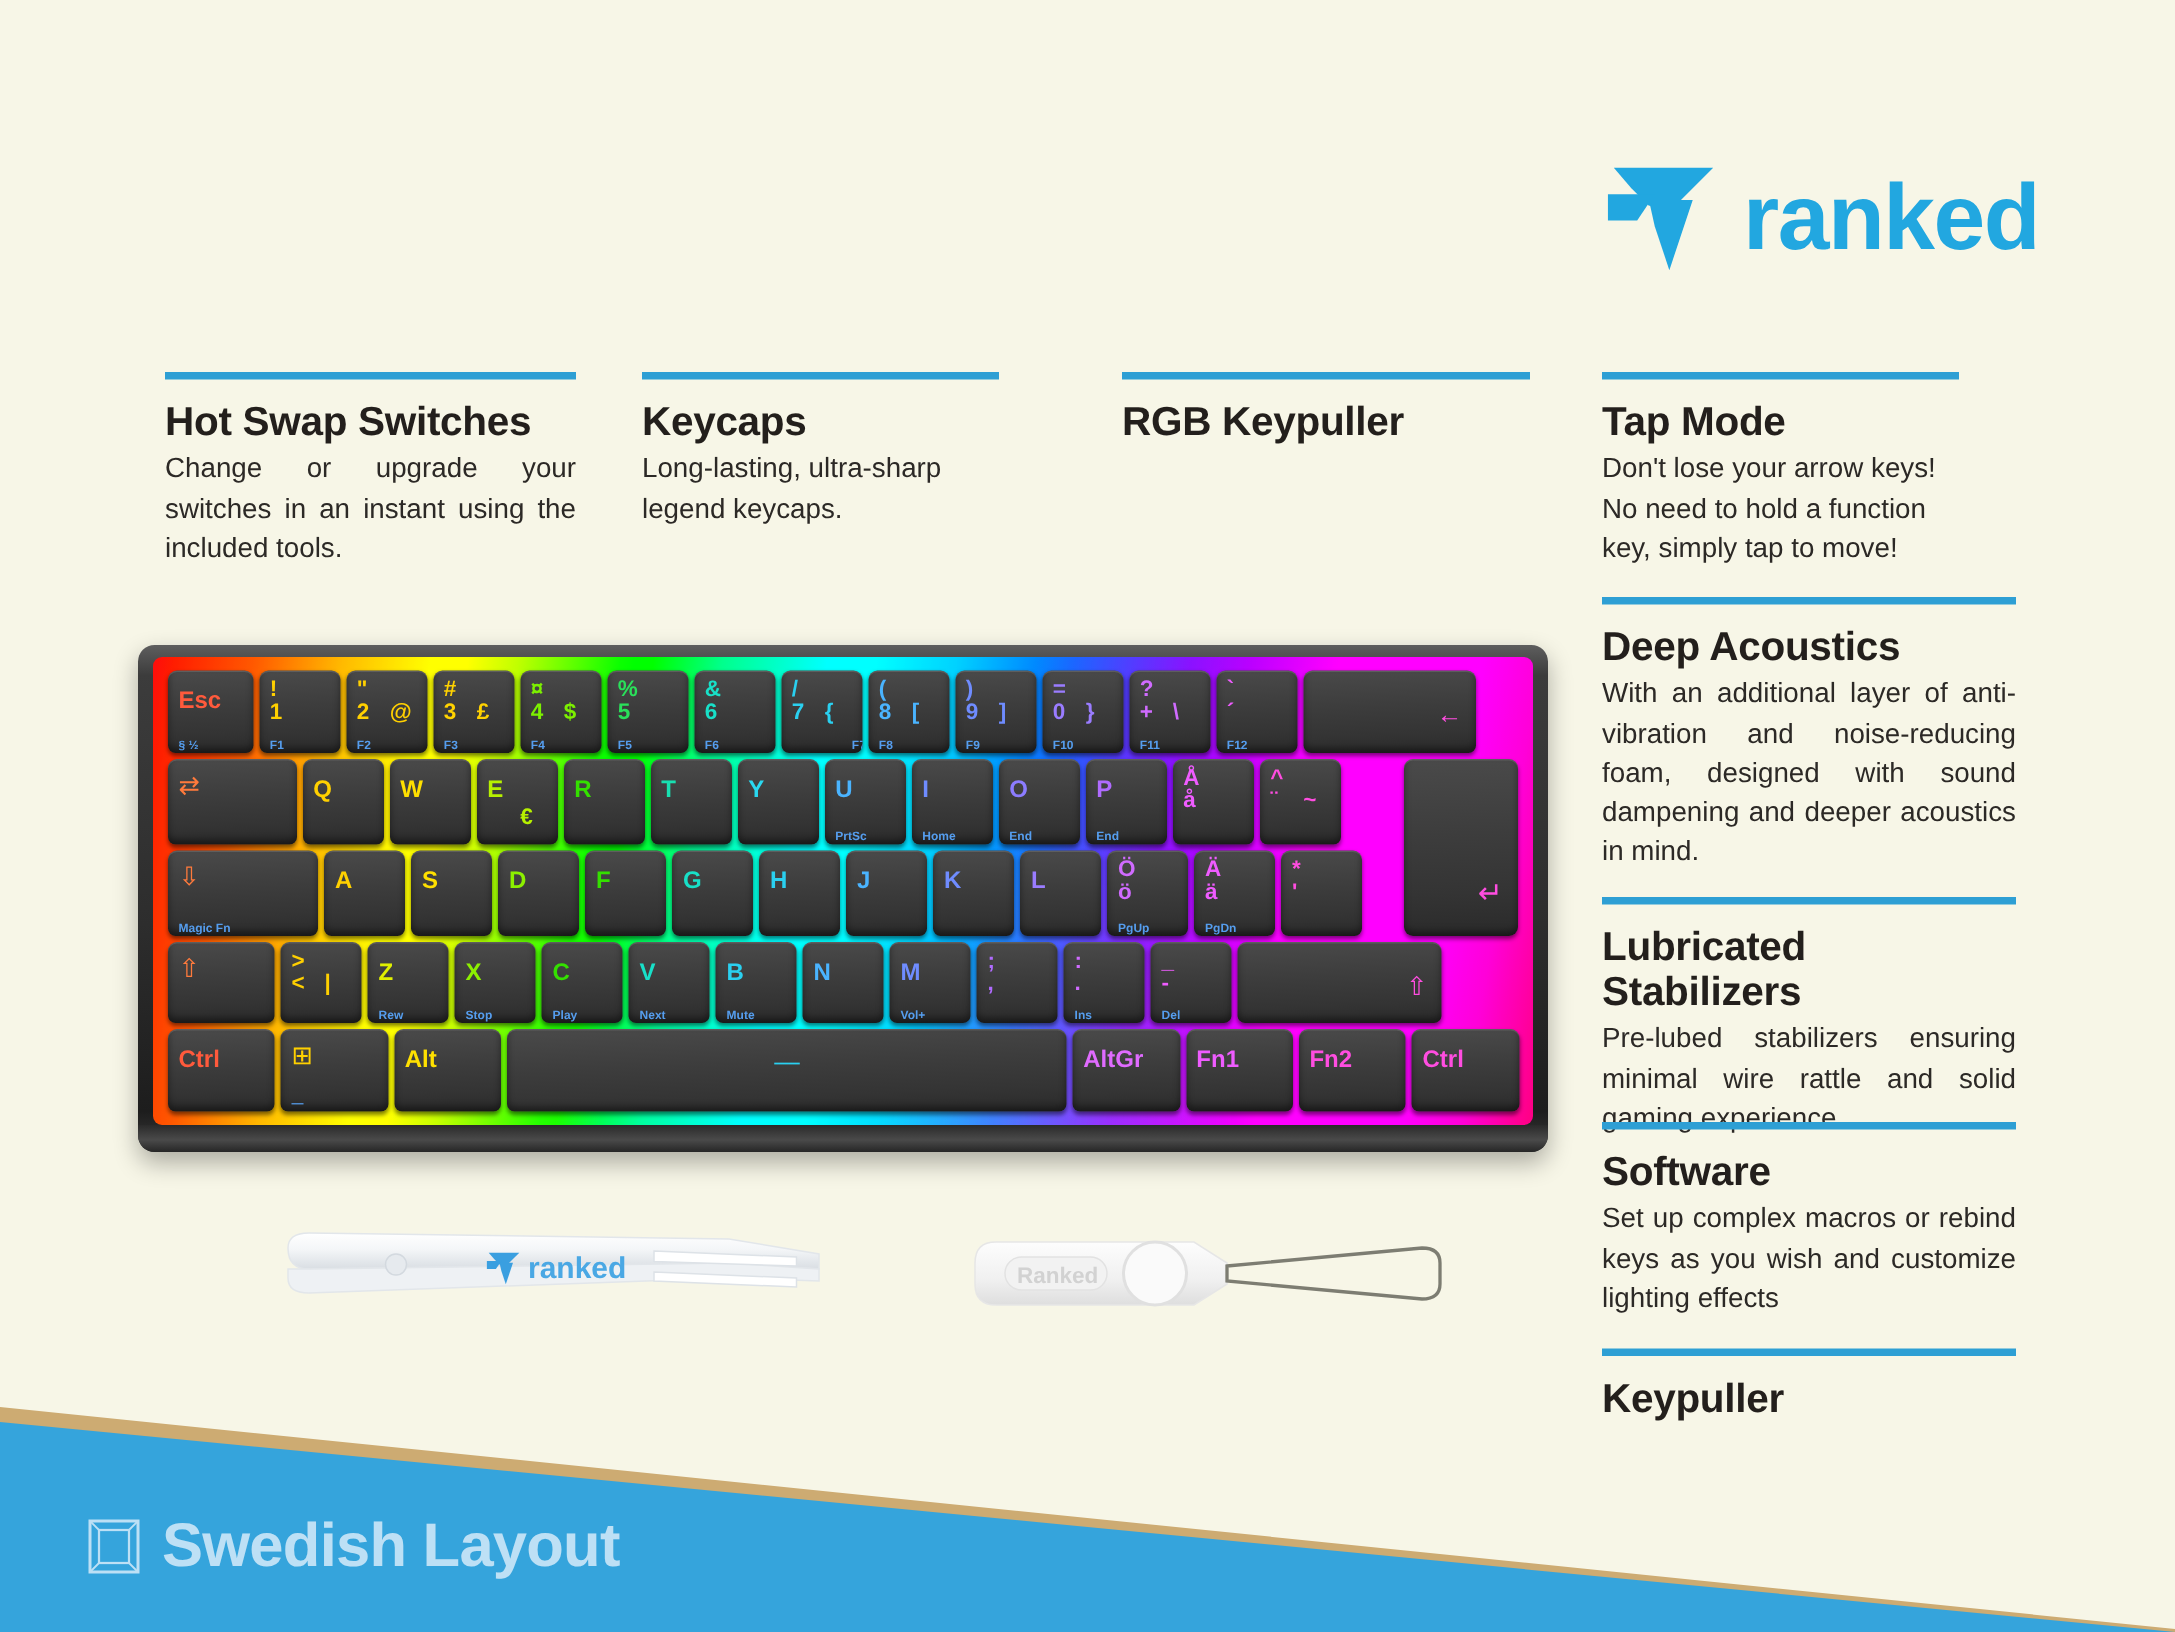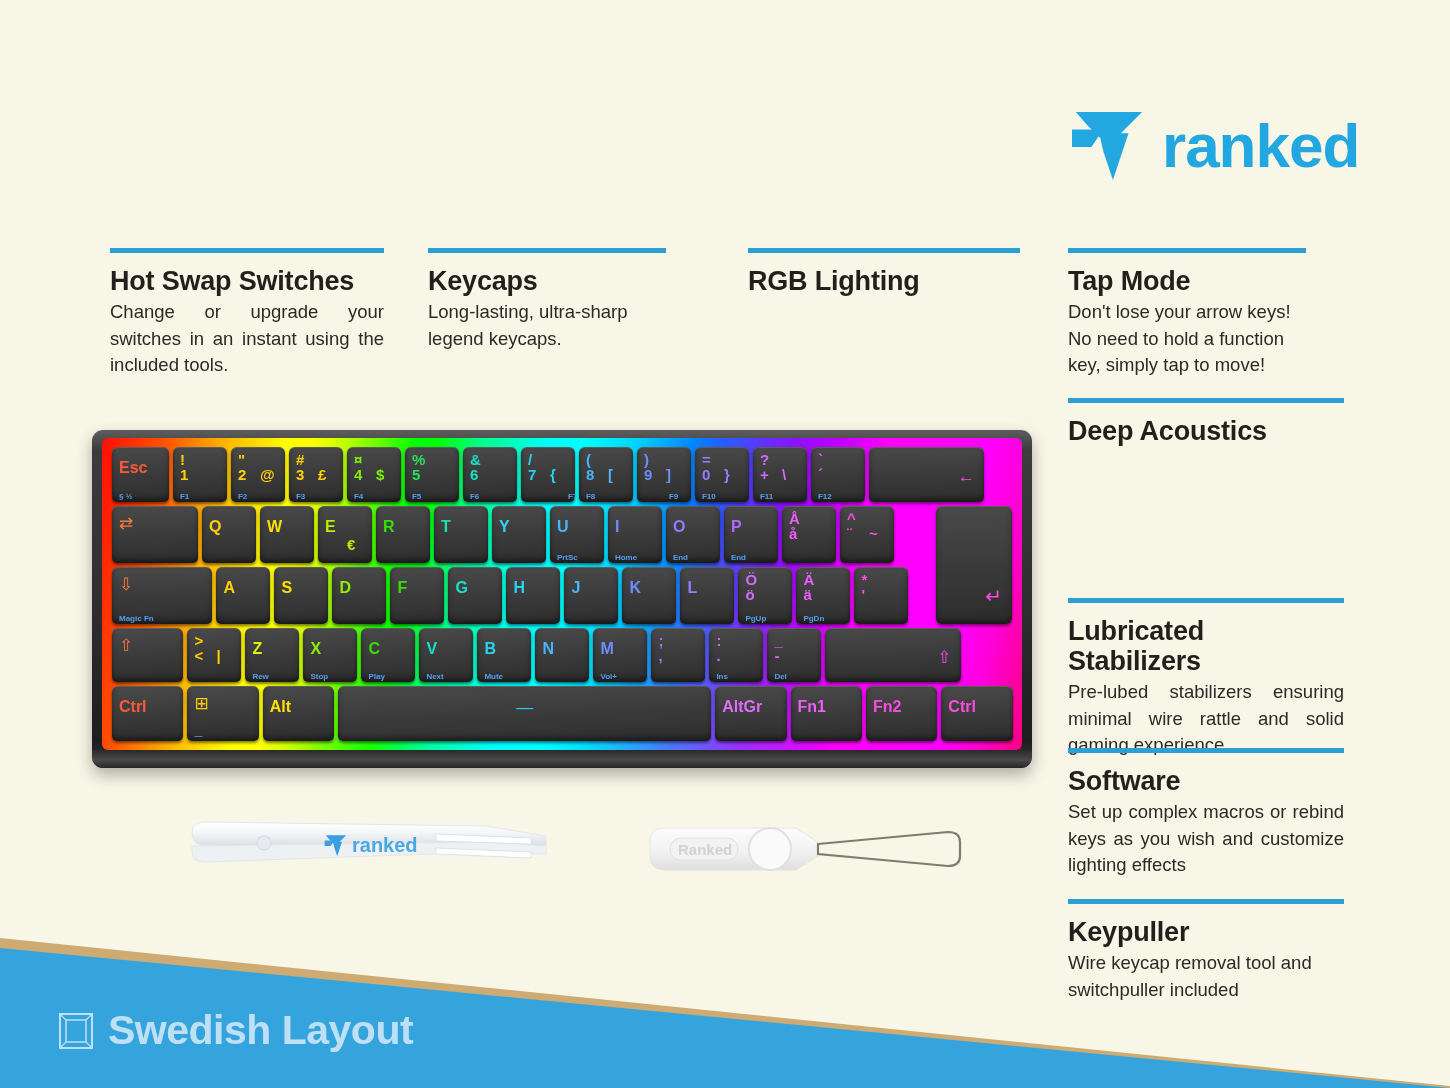--- a/index.html
+++ b/index.html
@@ -231,50 +231,50 @@
 </div>
 
 <div class="feature" id="f-keycaps">
   <div class="rule"></div>
   <h2>Keycaps</h2>
   <p class="left">Long-lasting, ultra-sharp legend keycaps.</p>
 </div>
 
 <div class="feature" id="f-rgb">
   <div class="rule"></div>
-  <h2>RGB Lighting</h2>
+  <h2>RGB Keypuller</h2>
 </div>
 
 <div class="feature" id="f-tap">
   <div class="rule"></div>
   <h2>Tap Mode</h2>
   <p class="left">Don't lose your arrow keys! No need to hold a function key, simply tap to move!</p>
 </div>
 
 <div class="feature" id="f-acoustics">
   <div class="rule"></div>
   <h2>Deep Acoustics</h2>
+  <p>With an additional layer of anti-vibration and noise-reducing foam, designed with sound dampening and deeper acoustics in mind.</p>
 </div>
 
 <div class="feature" id="f-stab">
   <div class="rule"></div>
   <h2>Lubricated Stabilizers</h2>
   <p>Pre-lubed stabilizers ensuring minimal wire rattle and solid gaming experience.</p>
 </div>
 
 <div class="feature" id="f-software">
   <div class="rule"></div>
   <h2>Software</h2>
   <p>Set up complex macros or rebind keys as you wish and customize lighting effects</p>
 </div>
 
 <div class="feature" id="f-keypuller">
   <div class="rule"></div>
   <h2>Keypuller</h2>
-  <p class="left">Wire keycap removal tool and switchpuller included</p>
 </div>
 
 <div id="keyboard-figure">
   <div class="kb-case">
     <div class="rgb-bed"></div>
     <div class="kb-plate" id="kb-plate">
         <div class="kb-row">
           <div class="key" style="width: 56.9px;">
             <div class="glyphs" style="color: rgb(255, 90, 60);">
               <span class="g-center">Esc</span>
@@ -340,21 +340,21 @@
               <span class="g-main">8</span>
               <span class="g-alt">[</span>
               <span class="g-sub" style="color: rgb(90, 168, 255);">F8</span>
             </div>
           </div>
           <div class="key" style="width: 54px;">
             <div class="glyphs" style="color: rgb(111, 140, 255);">
               <span class="g-top">)</span>
               <span class="g-main">9</span>
               <span class="g-alt">]</span>
-              <span class="g-sub" style="color: rgb(90, 168, 255); margin-left: 25px;">F9</span>
+              <span class="g-sub" style="color: rgb(90, 168, 255);">F9</span>
             </div>
           </div>
           <div class="key" style="width: 54px;">
             <div class="glyphs" style="color: rgb(154, 124, 255);">
               <span class="g-top">=</span>
               <span class="g-main">0</span>
               <span class="g-alt">}</span>
               <span class="g-sub" style="color: rgb(90, 168, 255);">F10</span>
             </div>
           </div>

